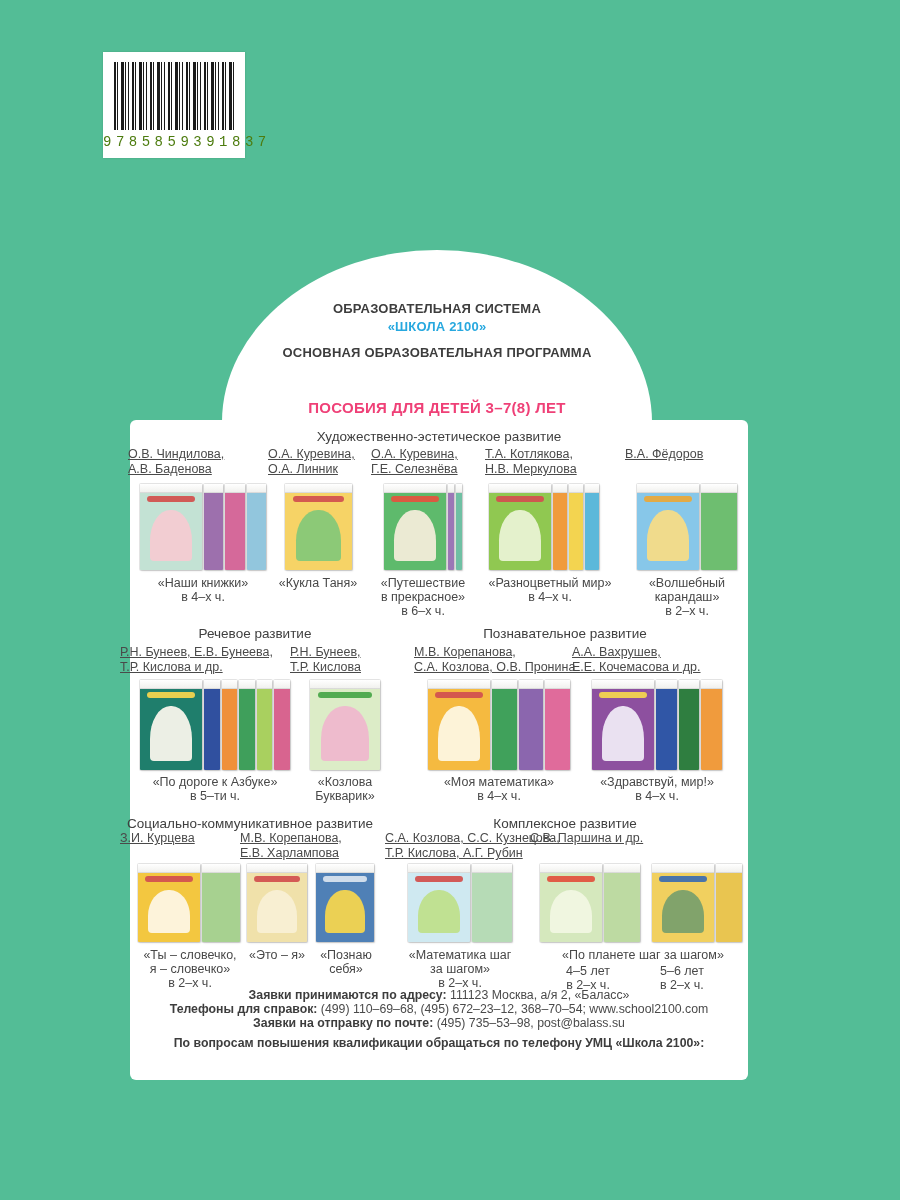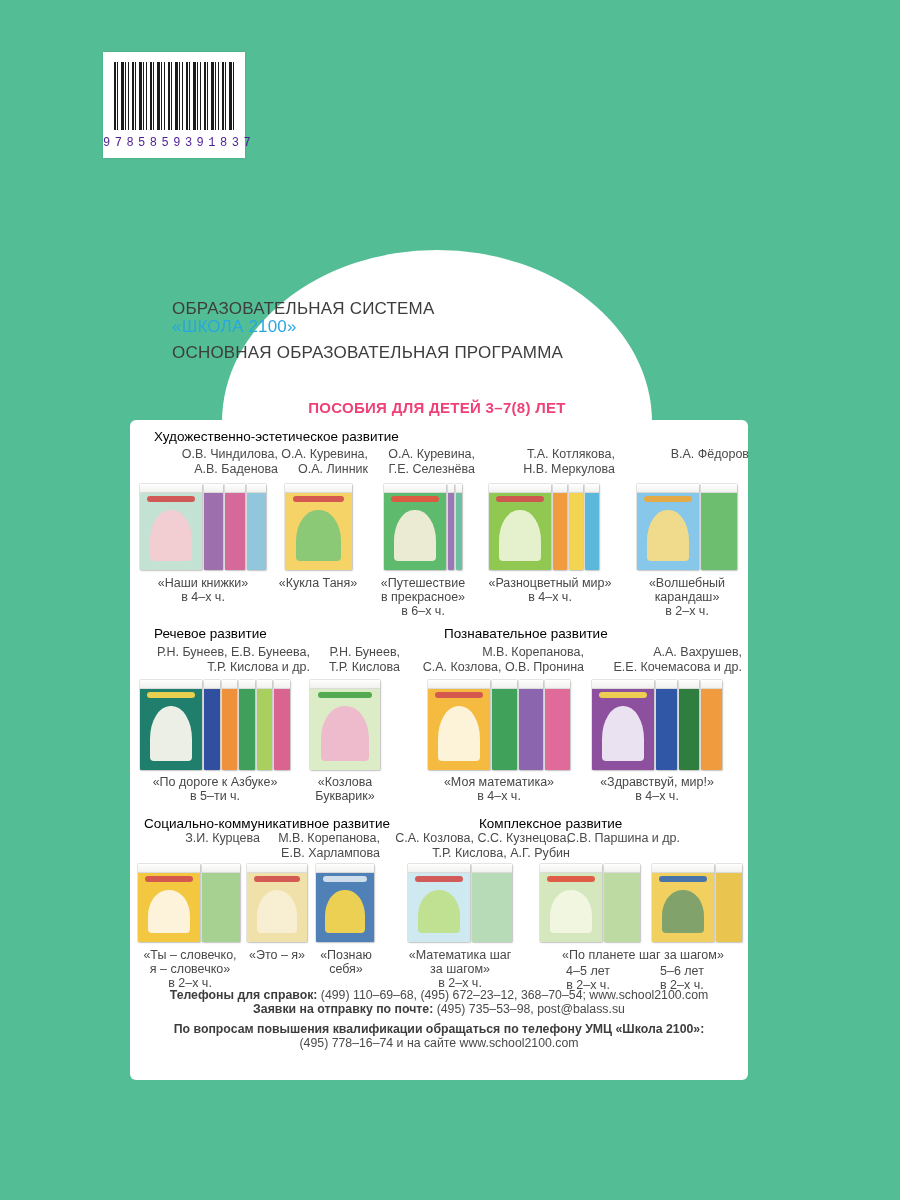--- a/index.html
+++ b/index.html
@@ -15,38 +15,38 @@
   }
   .barcode-bars{
     position:absolute;left:11px;right:11px;top:10px;height:68px;
     background:repeating-linear-gradient(90deg,
       #1b1b1b 0 2px,#fff 2px 3px,#1b1b1b 3px 4px,#fff 4px 7px,
       #1b1b1b 7px 10px,#fff 10px 11px,#1b1b1b 11px 12px,#fff 12px 14px,
       #1b1b1b 14px 15px,#fff 15px 18px);
   }
   .barcode-digits{
     position:absolute;left:0;right:0;bottom:8px;text-align:center;
-    font-family:"Liberation Mono", monospace;font-size:12px;color:#4c1d95;
+    font-family:"Liberation Mono", monospace;font-size:14px;color:#4d7c0f;
     letter-spacing:4.5px;white-space:nowrap;
   }
   
   .dome{position:absolute;left:222px;top:250px;width:430px;height:344px;background:#fff;border-radius:50%;}
   .card{position:absolute;left:130px;top:420px;width:618px;height:660px;background:#fff;border-radius:6px;}
   
   .dome-text{
-    position:absolute;left:172px;top:300px;width:530px;text-align:left;
-    font-weight:normal;color:#3d3d3d;font-size:17px;line-height:18px;letter-spacing:.2px;
+    position:absolute;left:172px;top:300px;width:530px;text-align:center;
+    font-weight:bold;color:#3d3d3d;font-size:13px;line-height:18px;letter-spacing:.2px;
   }
   .dome-text .gap{height:8px;}
   .cyan{color:#27a8df;}
   .age-line{position:absolute;left:172px;top:399px;width:530px;text-align:center;
     font-weight:bold;font-size:15px;color:#ef4077;letter-spacing:.3px;}
   
-  .sec-title{position:absolute;font-size:13.5px;color:#000000;white-space:nowrap;padding-left:24px;}
-  .authors{position:absolute;text-align:right;font-size:12.5px;color:#4a4a4a;line-height:15px;}
+  .sec-title{position:absolute;text-align:center;font-size:13.5px;color:#404040;white-space:nowrap;}
+  .authors{position:absolute;text-align:left;font-size:12.5px;color:#4a4a4a;line-height:15px;text-decoration:underline;}
   .cap{position:absolute;text-align:center;font-size:12.5px;color:#484848;line-height:14px;}
   .cap-sub{text-align:left;}
   
   .stack{position:absolute;display:flex;gap:2px;}
   .h86{height:86px;} .h90{height:90px;} .h78{height:78px;}
   .cover{position:relative;border-radius:1px;box-shadow:0 0 0 1px rgba(0,0,0,.10), 1px 1px 2px rgba(0,0,0,.15);}
   .cover::before{content:'';position:absolute;left:0;right:0;top:0;height:8px;
     background:linear-gradient(#ffffff,#f1f1ee);border-bottom:1px solid rgba(0,0,0,.14);}
   .cover .tbar{position:absolute;top:12px;left:12%;right:12%;height:6px;border-radius:3px;opacity:.95;}
   .cover .arch{position:absolute;left:16%;right:16%;top:26px;bottom:9px;
@@ -318,21 +318,23 @@
     <div>4–5 лет</div>
     <div>в 2–х ч.</div>
   </div>
 <div class="cap cap-sub" style="left:660px;top:964px;width:80px;">
     <div>5–6 лет</div>
     <div>в 2–х ч.</div>
   </div>
 
 <div class="footer">
   <div>
+    <span class="b">Заявки принимаются по адресу: </span><span>111123 Москва, а/я 2, «Баласс»</span>
+  </div>
+  <div>
     <span class="b">Телефоны для справок: </span><span>(499) 110–69–68, (495) 672–23–12, 368–70–54; www.school2100.com</span>
   </div>
   <div>
     <span class="b">Заявки на отправку по почте: </span><span>(495) 735–53–98, post@balass.su</span>
   </div>
   <div class="gap"></div>
   <div class="b">По вопросам повышения квалификации  обращаться по телефону УМЦ «Школа 2100»:</div>
-  <div>(495) 778–16–74  и на сайте www.school2100.com</div>
 </div>
 
 </body></html>

